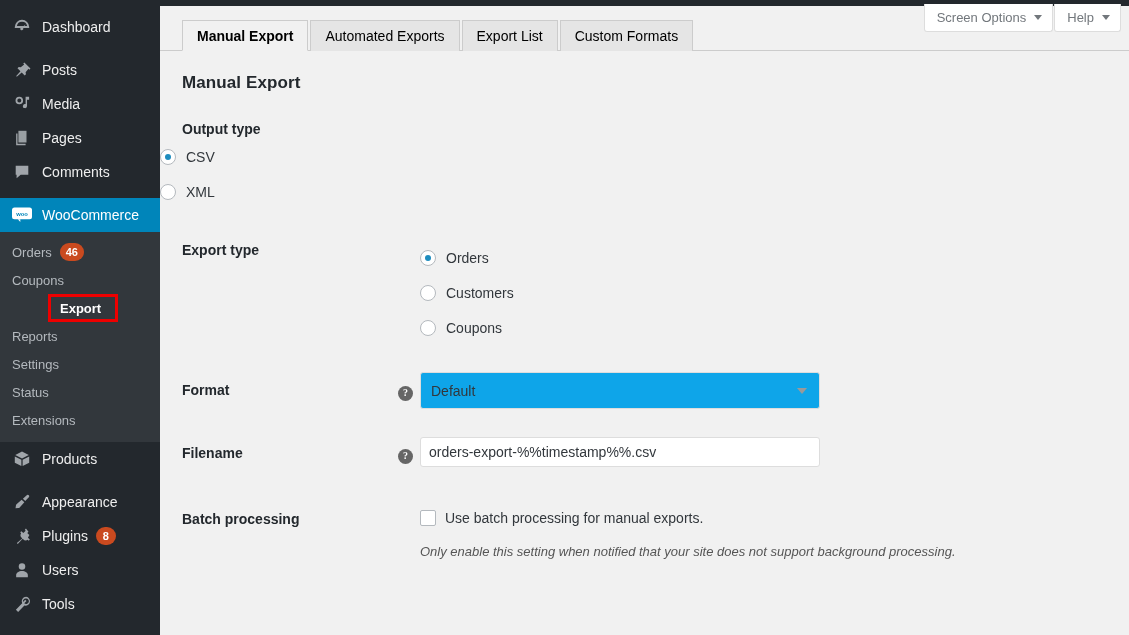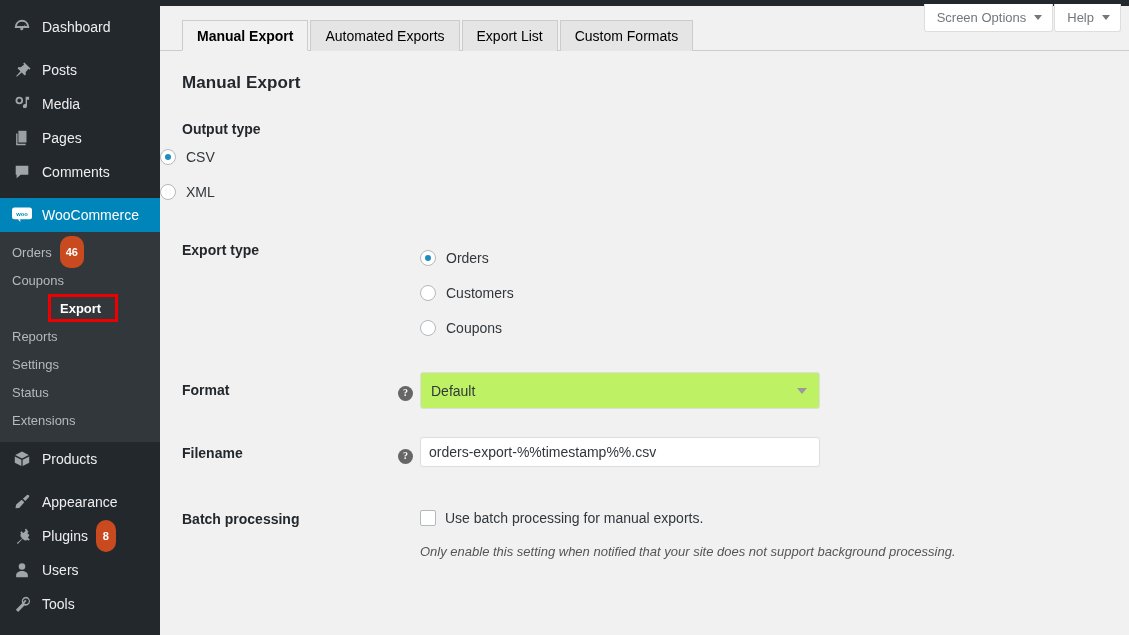--- a/index.html
+++ b/index.html
@@ -66,21 +66,21 @@
     cursor: pointer;
     position: relative;
   }
   .submenu-item.active-sub { color:#fff; font-weight:bold;margin-left:48px; }
   .submenu-item .sub-highlight-box {
     position:absolute; left:0; top:0; width:70px; height:28px;
     border: 3px solid #ee0000; pointer-events:none;
   }
   .badge {
     display:inline-flex; align-items:center; justify-content:center;
-    min-width: 20px; height: 32px; padding: 0 6px;
+    min-width: 20px; height: 18px; padding: 0 6px;
     margin-left: 8px;
     background: #ca4a1f; color:#fff;
     border-radius: 10px;
     font-size: 11px; font-weight: 600;
     line-height: 1;
   }
 
   
   #main {
     flex: 1; height: 635px;
@@ -202,21 +202,21 @@
   .radio.checked::after {
     content:"";
     width: 6px; height: 6px; border-radius:50%;
     background: #1e8cbe;
   }
   .opt-label { font-size: 14px; color: #32373c; cursor: pointer; }
 
   
   .sel {
     width: 400px; height: 37px;
-    background: #bef264;
+    background: #0ea5e9;
     border: 1px solid #ddd;
     border-radius: 3px;
     display: flex; align-items: center;
     padding: 0 10px;
     font-size: 14px;
     color: #32373c;
     position: relative;
     cursor: pointer;
   }
   .sel .sel-arrow {

